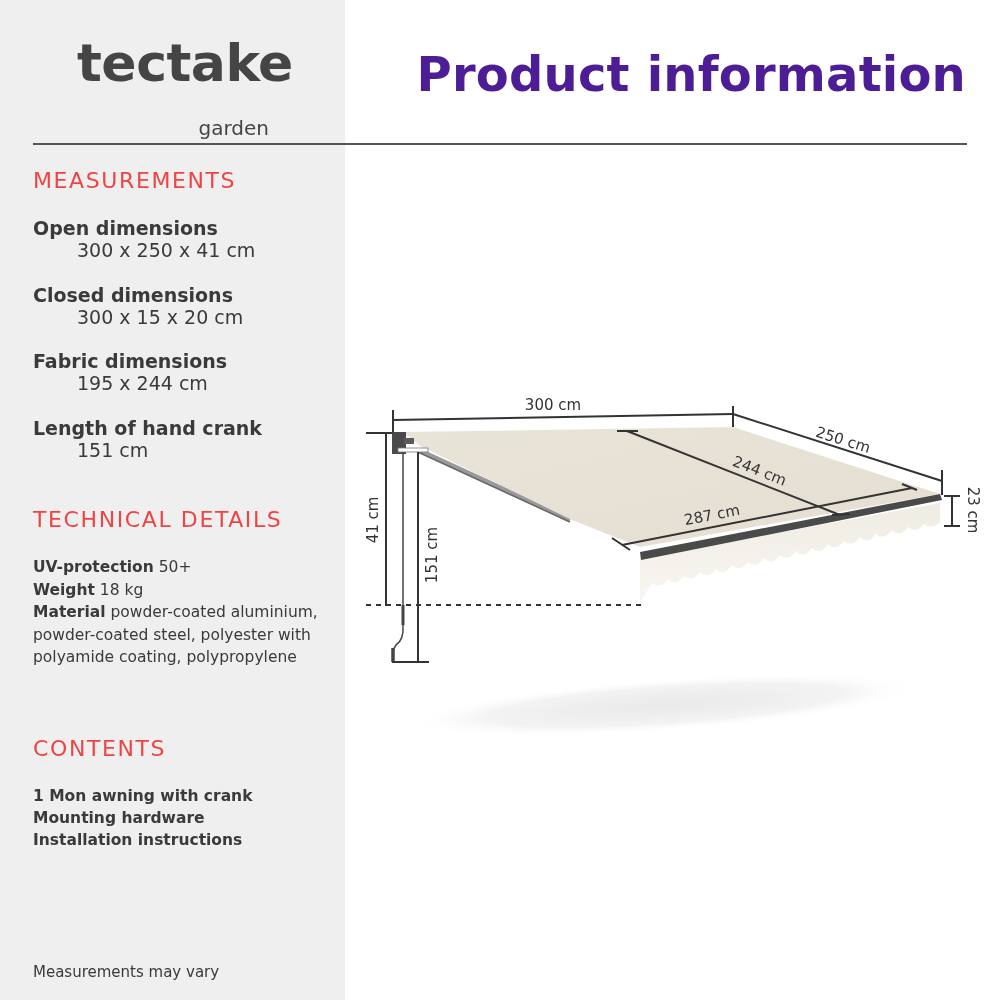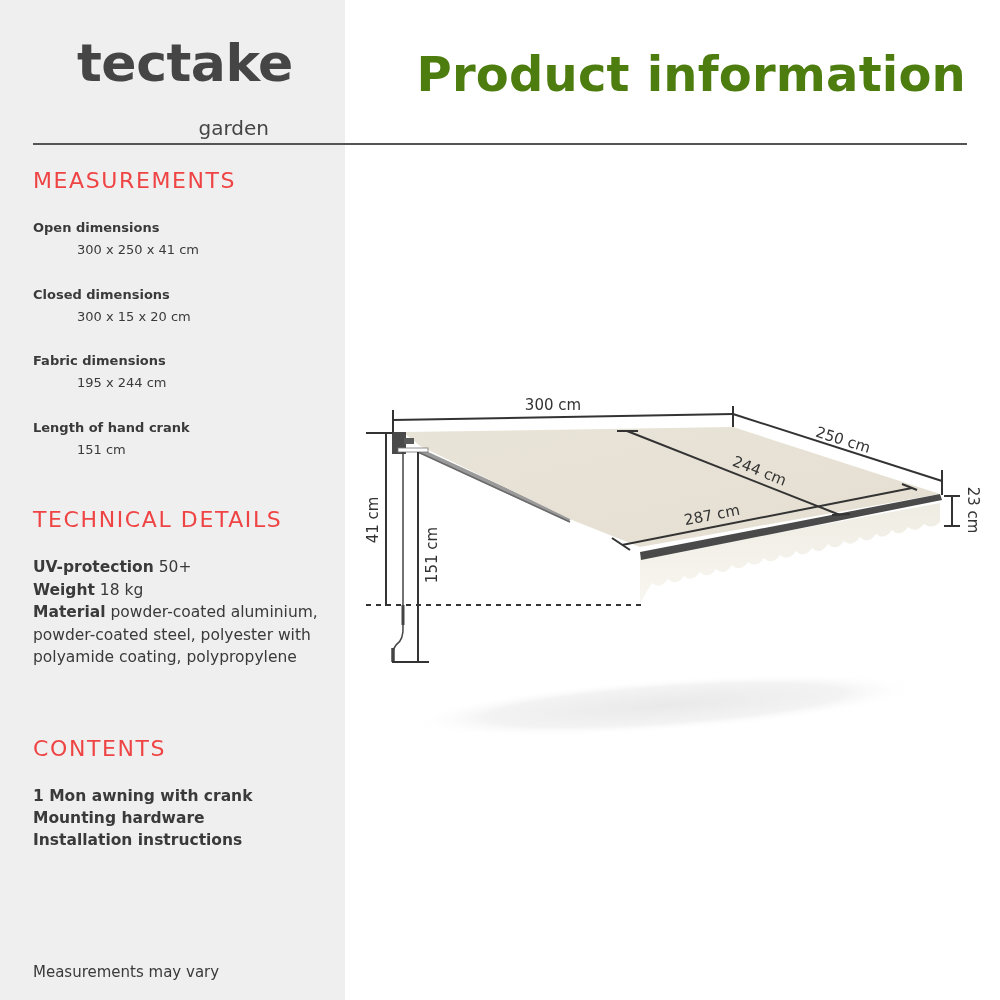--- a/index.html
+++ b/index.html
@@ -20,31 +20,31 @@
   }
   .logo-sub {
     position: absolute; right: 0; top: 48px;
     font-family: "DejaVu Sans", sans-serif;
     font-size: 20px; color: #454545; line-height: 24px; margin-top: 32px;
   }
 
   .page-title {
     position: absolute; right: 34px; top: 42px;
     font-family: "DejaVu Sans", sans-serif;
-    font-size: 48px; color: #4d7c0f; line-height: 64px; letter-spacing: 0.2px;
+    font-size: 48px; color: #4c1d95; line-height: 64px; letter-spacing: 0.2px;
   }
 
   .divider { position: absolute; left: 33px; top: 143px; width: 934px; height: 2px; background: #555555; }
 
   .section-heading {
     position: absolute; left: 33px;
     font-family: "DejaVu Sans", sans-serif;
     font-size: 22px; font-weight: normal; letter-spacing: 1.6px; color: #ef4444;
   }
-  .spec { position: absolute; left: 33px; font-family: "DejaVu Sans", sans-serif; font-size: 13px; line-height: 22px; color: #3a3a3a; }
+  .spec { position: absolute; left: 33px; font-family: "DejaVu Sans", sans-serif; font-size: 19px; line-height: 22px; color: #3a3a3a; }
   .spec .label { font-weight: bold; display: block; }
   .spec .value { display: block; margin-left: 44px; }
 
   .tech { position: absolute; left: 33px; top: 556px; width: 300px; font-family: "DejaVu Sans", sans-serif; font-size: 15.5px; line-height: 22.5px; color: #3a3a3a; }
   .tech b { font-weight: bold; }
 
   .contents-list { position: absolute; left: 33px; top: 785px; font-family: "DejaVu Sans", sans-serif; font-size: 15.5px; line-height: 22px; font-weight: bold; color: #3a3a3a; }
   .contents-list div { white-space: nowrap; }
 
   .footnote { position: absolute; left: 33px; top: 963px; font-family: "DejaVu Sans", sans-serif; font-size: 15px; color: #3a3a3a; }

